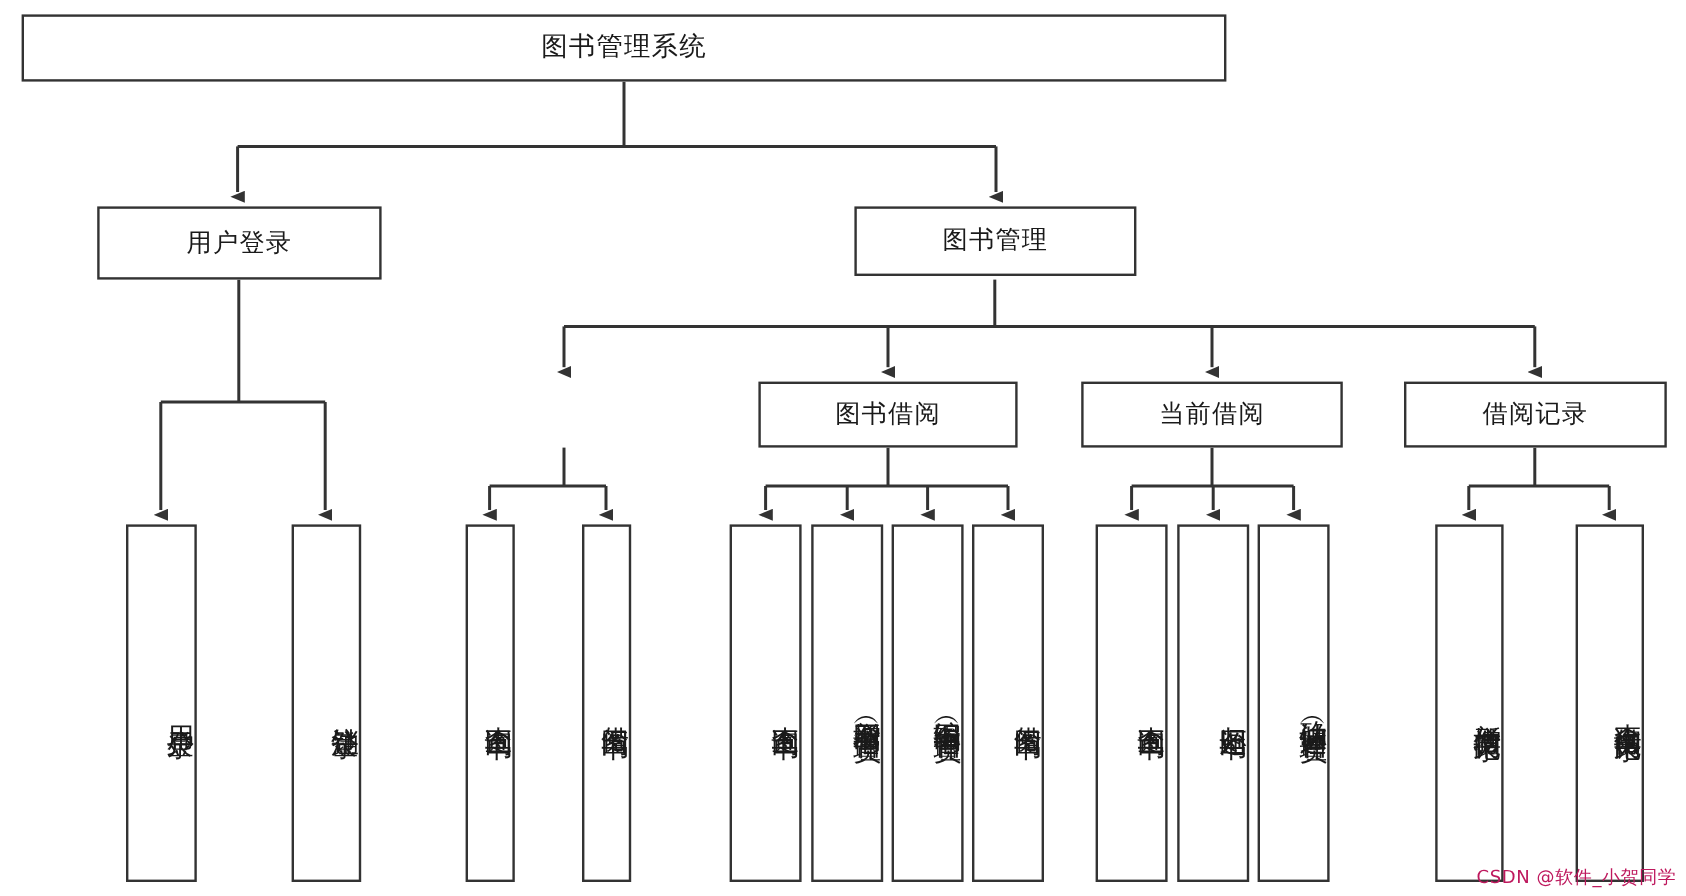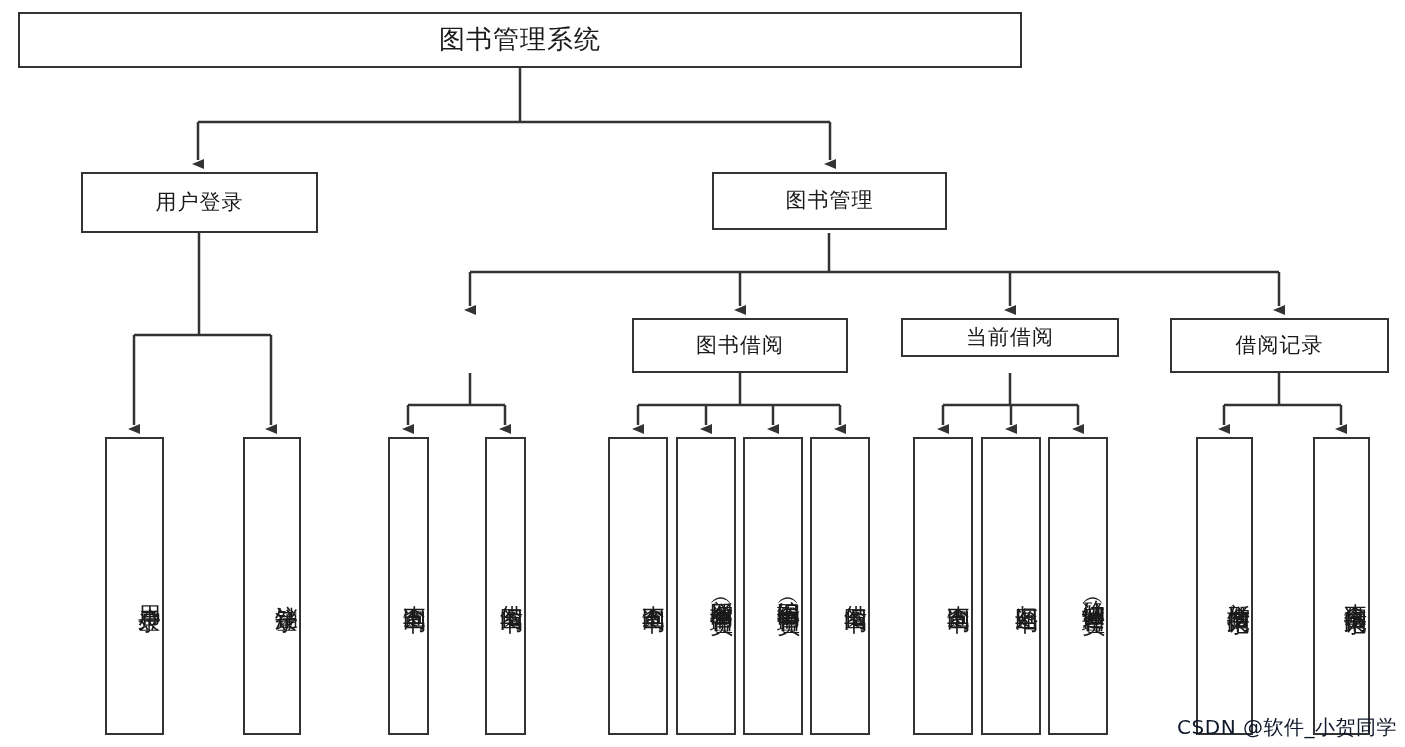--- a/index.html
+++ b/index.html
@@ -36,43 +36,43 @@
     justify-content: center;
     color: #1a1a1a;
   }
   .node-h {
     font-size: 21px;
     line-height: 1.2;
     letter-spacing: 1px;
     white-space: nowrap;
   }
   .node-root {
-    font-size: 26px;
+    font-size: 22px;
   }
   .node-v {
     writing-mode: vertical-rl;
     text-orientation: upright;
     align-items: flex-start;
     justify-content: center;
     padding-top: 10px;
     font-size: 23px;
     line-height: 1.12;
     letter-spacing: 2px;
   }
   .node-v .vtext {
     writing-mode: vertical-rl;
     text-orientation: upright;
     display: block;
   }
   .watermark {
     position: absolute;
     right: 8px;
     bottom: 6px;
-    font-size: 20px;
-    color: #0f172a;
+    font-size: 15px;
+    color: #be185d;
     letter-spacing: 0.5px;
     white-space: nowrap;
   }
 </style>
 </head>
 <body>
 
 <div id="canvas">
 
   <svg id="edges" viewBox="0 0 1405 747" xmlns="http://www.w3.org/2000/svg">
@@ -124,21 +124,21 @@
       <path d="M1341,405 L1341,425" marker-end="url(#arrow)"></path>
     </g>
   </svg>
 
   <div class="node node-h node-root" style="left:18px; top:12px; width:1004px; height:56px;">图书管理系统</div>
 
   <div class="node node-h" style="left:81px; top:172px; width:237px; height:61px;">用户登录</div>
   <div class="node node-h" style="left:712px; top:172px; width:235px; height:58px;">图书管理</div>
 
   <div class="node node-h" style="left:632px; top:318px; width:216px; height:55px;">图书借阅</div>
-  <div class="node node-h" style="left:901px; top:318px; width:218px; height:39px;">当前借阅</div>
+  <div class="node node-h" style="left:901px; top:318px; width:218px; height:55px;">当前借阅</div>
   <div class="node node-h" style="left:1170px; top:318px; width:219px; height:55px;">借阅记录</div>
 
   <div class="node node-v" style="left:105px; top:437px; width:59px; height:298px;">
     <span class="vtext">用户登录</span>
   </div>
   <div class="node node-v" style="left:243px; top:437px; width:58px; height:298px;">
     <span class="vtext">注销登录</span>
   </div>
 
   <div class="node node-v" style="left:388px; top:437px; width:41px; height:298px;">

